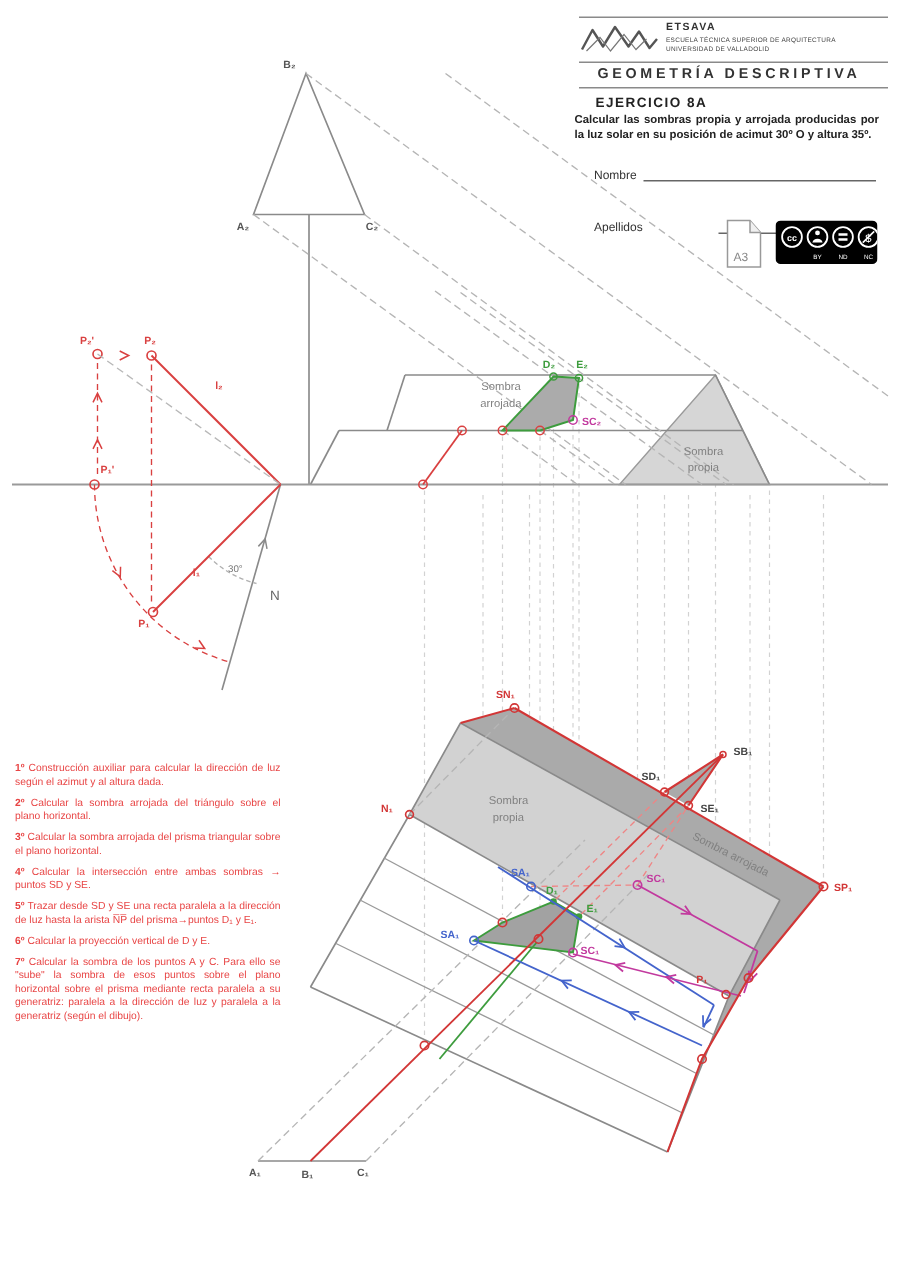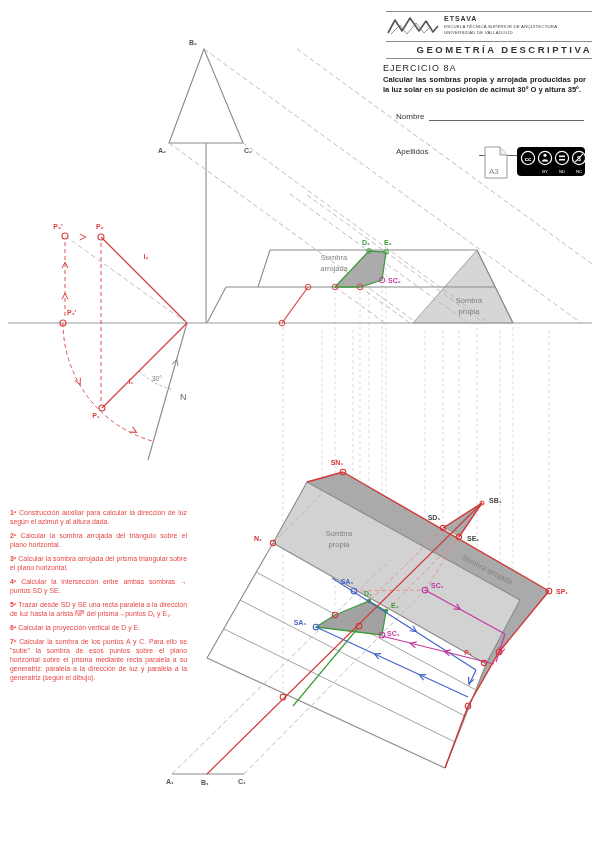--- a/index.html
+++ b/index.html
@@ -6,22 +6,22 @@
   body{width:600px;height:848px;position:relative;font-family:"Liberation Sans",sans-serif;overflow:hidden;}
   svg text{font-family:"Liberation Sans",sans-serif;}
   .sheet-svg{position:absolute;left:0;top:0;}
   
   .header{position:absolute;left:380px;top:8px;width:212px;}
   .rule{position:absolute;left:6px;right:0;border-top:0.9px solid #8a8a8a;}
   .logo{position:absolute;left:6px;top:6px;}
   .school{position:absolute;left:64px;top:7px;color:#444;}
   .school .acro{font-size:7px;font-weight:bold;letter-spacing:1px;color:#333;}
   .school .l2{font-size:4.3px;letter-spacing:.2px;margin-top:1.5px;}
-  .gd-title{position:absolute;left:0;right:0;top:36px;text-align:right;font-size:9.5px;font-weight:bold;letter-spacing:2.5px;color:#333;}
-  .ex-code{position:absolute;left:3px;top:55px;font-size:9px;font-weight:normal;letter-spacing:1px;color:#222;text-align:center;}
+  .gd-title{position:absolute;left:0;right:0;top:36px;text-align:center;font-size:9.5px;font-weight:bold;letter-spacing:2.5px;color:#333;}
+  .ex-code{position:absolute;left:17px;top:55px;font-size:9px;font-weight:bold;letter-spacing:1px;color:#222;text-align:center;}
   .statement{position:absolute;left:3px;top:67px;width:203px;font-size:7.6px;line-height:1.3;text-align:justify;color:#222;font-weight:bold;}
   .form-row{position:absolute;left:16px;right:8px;display:flex;align-items:flex-end;font-size:8px;color:#333;}
   .form-row .form-line{flex:1;border-bottom:0.8px solid #666;margin-left:5px;height:9px;}
   .row-nombre{top:103px;}
   .row-apellidos{top:138px;gap:46px;}
   .a3-icon{position:absolute;left:102px;top:137px;}
   .cc-badge{position:absolute;left:137px;top:139px;}
   
   .instructions{position:absolute;left:10px;top:509px;width:177px;color:#e84545;}
   .instructions p{margin:0 0 5px 0;font-size:6.9px;line-height:1.3;text-align:justify;}

